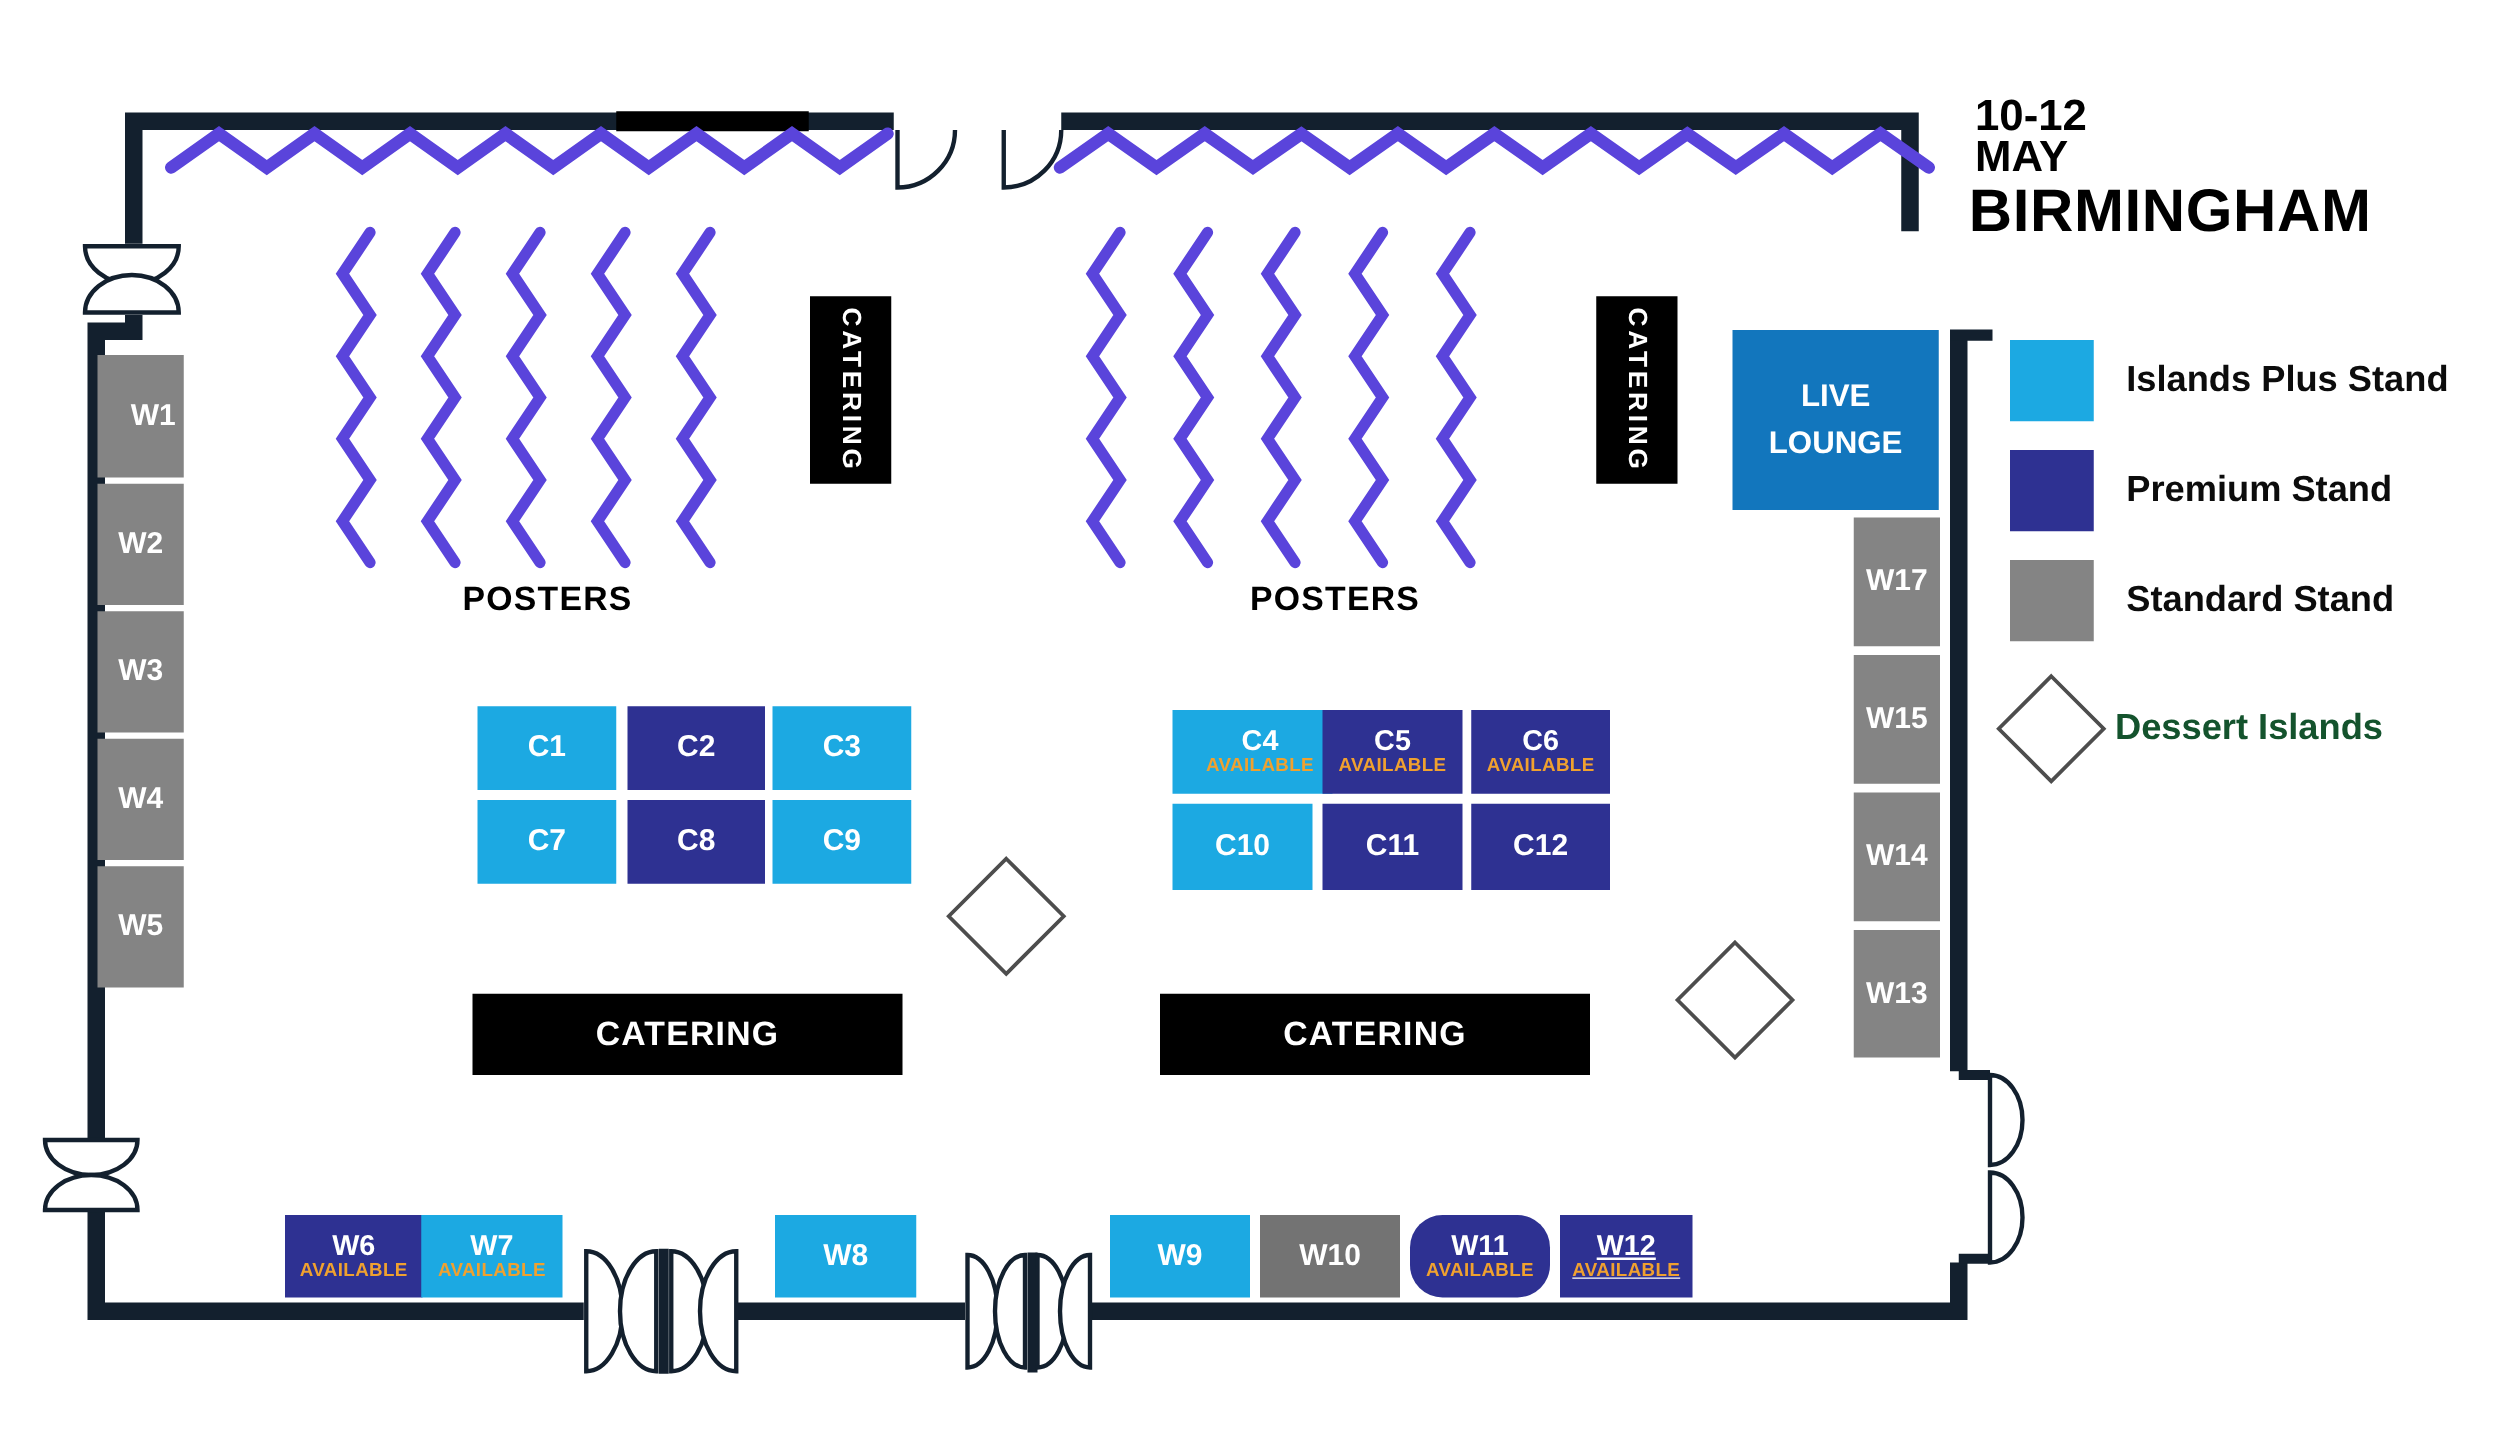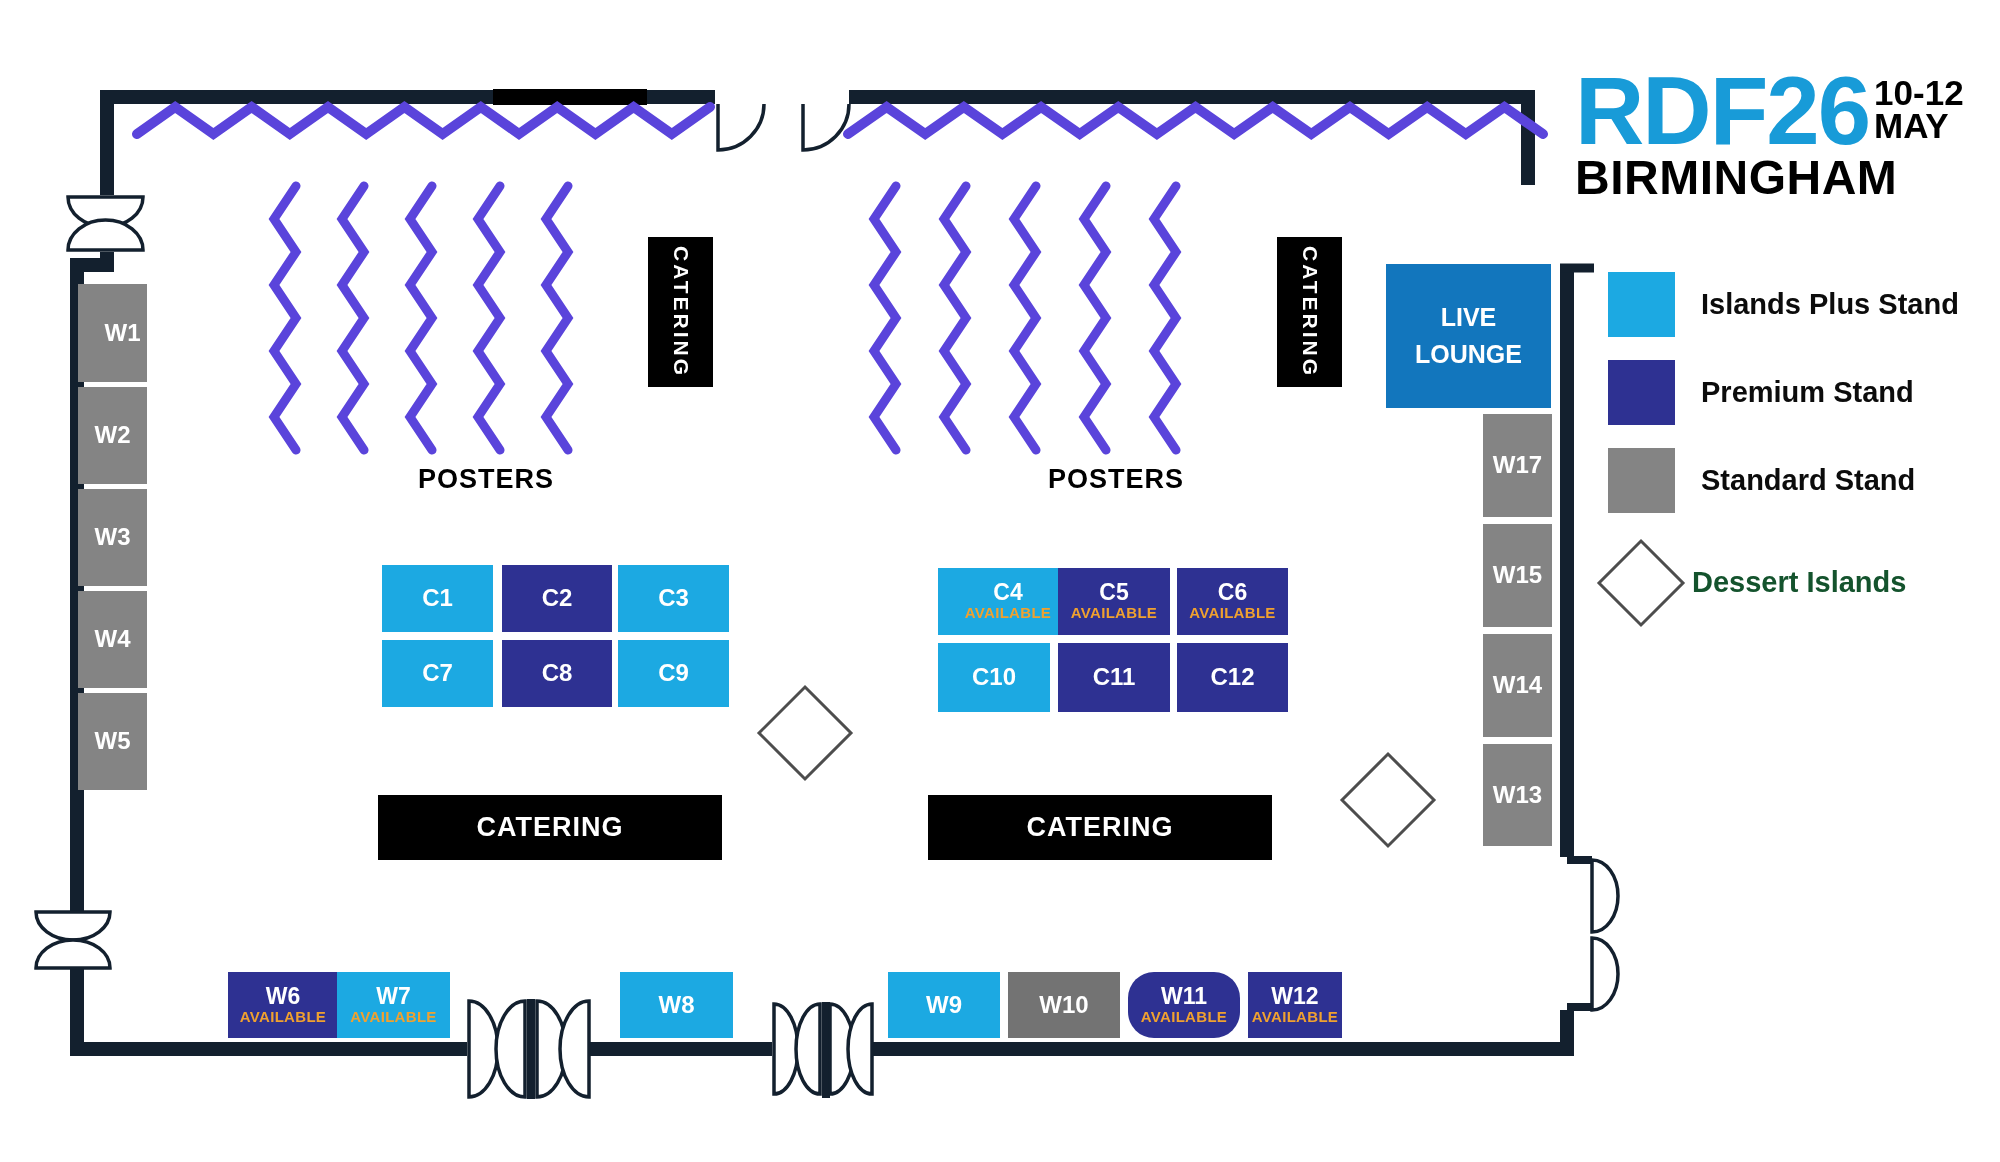--- a/index.html
+++ b/index.html
@@ -13,21 +13,21 @@
   .stand.has-avail .lbl{font-size:23px;}
   .stand .avail{font-size:15px;font-weight:bold;letter-spacing:.3px;line-height:1.1;margin-top:1px;}
 
   .area-llounge{position:absolute;display:flex;align-items:center;justify-content:center;
          text-align:center;color:#fff;font-weight:bold;font-size:25px;line-height:1.5;
          padding:0 26px;box-sizing:border-box;}
   .cat-v{position:absolute;display:flex;align-items:center;justify-content:center;color:#fff;font-weight:bold;}
   .cat-v span{writing-mode:vertical-rl;letter-spacing:3px;font-size:21px;}
   .cat-h{position:absolute;display:flex;align-items:center;justify-content:center;color:#fff;
          font-weight:bold;font-size:27px;letter-spacing:1px;}
-  .posters-label{position:absolute;font-weight:bold;font-size:27px;letter-spacing:1px;color:#000;white-space:nowrap;margin-left:48px;}
+  .posters-label{position:absolute;font-weight:bold;font-size:27px;letter-spacing:1px;color:#000;white-space:nowrap;}
 
   .logo{position:absolute;left:1575px;top:72px;width:410px;}
   .logo-row1{display:flex;align-items:flex-start;}
   .logo-code{font-weight:bold;font-size:96px;line-height:.82;letter-spacing:-2px;}
   .logo-dates{margin-left:5px;margin-top:4px;font-weight:bold;color:#000;}
   .logo-dates div{font-size:35px;line-height:.95;}
   .logo-city{font-weight:bold;font-size:48px;line-height:1;color:#000;margin-top:3px;letter-spacing:.5px;white-space:nowrap;}
 
   .legend-row{position:absolute;display:flex;align-items:center;}
   .legend-swatch{width:67px;height:65px;flex:0 0 auto;}
@@ -137,21 +137,21 @@
       <div class="stand" style="left: 888px; top: 972px; width: 112px; height: 66px; background: rgb(28, 169, 226);">
         <span class="lbl">W9</span>
       </div>
       <div class="stand" style="left: 1008px; top: 972px; width: 112px; height: 66px; background: #737373;">
         <span class="lbl">W10</span>
       </div>
       <div class="stand has-avail" style="left: 1128px; top: 972px; width: 112px; height: 66px; background: rgb(46, 49, 146); border-radius: 26px;">
         <span class="lbl">W11</span>
         <span class="avail" style="color: rgb(240, 161, 47);">AVAILABLE</span>
       </div>
-      <div class="stand has-avail" style="left: 1248px; top: 972px; width: 94px; height: 66px; background: rgb(46, 49, 146);">
+      <div class="stand has-avail" style="left: 1248px; top: 972px; width: 106px; height: 66px; background: rgb(46, 49, 146); text-decoration: underline;">
         <span class="lbl">W12</span>
         <span class="avail" style="color: rgb(240, 161, 47);">AVAILABLE</span>
       </div>
       <div class="stand" style="left: 1483px; top: 414px; width: 69px; height: 103px; background: rgb(132, 132, 132);">
         <span class="lbl">W17</span>
       </div>
       <div class="stand" style="left: 1483px; top: 524px; width: 69px; height: 103px; background: rgb(132, 132, 132);">
         <span class="lbl">W15</span>
       </div>
       <div class="stand" style="left: 1483px; top: 634px; width: 69px; height: 103px; background: rgb(132, 132, 132);">
@@ -209,21 +209,20 @@
         <span>CATERING</span>
       </div>
       <div class="cat-h" style="left: 378px; top: 795px; width: 344px; height: 65px; background: rgb(0, 0, 0);">CATERING</div>
       <div class="cat-h" style="left: 928px; top: 795px; width: 344px; height: 65px; background: rgb(0, 0, 0);">CATERING</div>
       <div class="posters-label" style="left: 370px; top: 464px;">POSTERS</div>
       <div class="posters-label" style="left: 1000px; top: 464px;">POSTERS</div>
     </div>
 
   <div class="logo">
     <div class="logo-row1">
-      <span class="logo-code" id="logo-code" style="color: rgb(24, 155, 216);">RDF26</span>
       <div class="logo-dates">
         <div>10-12</div>
         <div>MAY</div>
       </div>
     </div>
     <div class="logo-city">BIRMINGHAM</div>
   </div>
 
   <div id="legend">
     <div class="legend-dessert-label">Dessert Islands</div>

